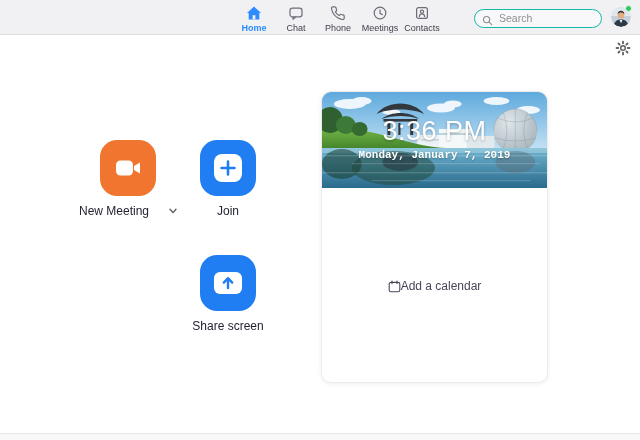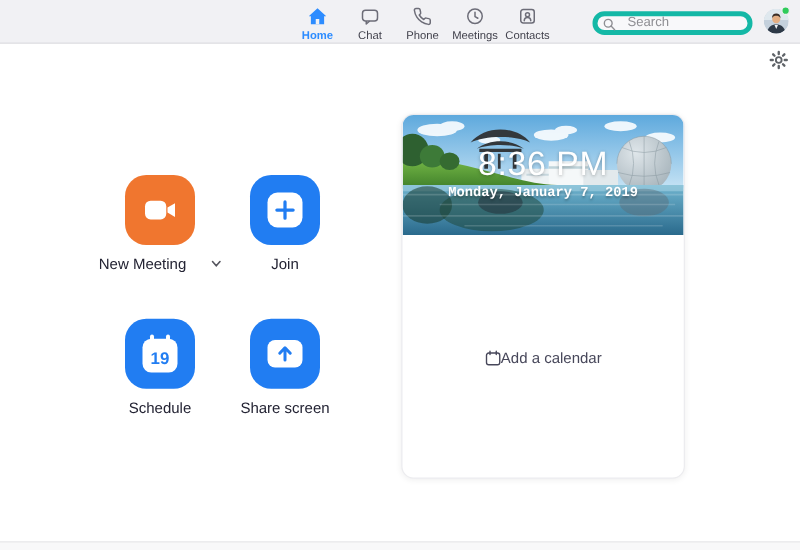--- a/index.html
+++ b/index.html
@@ -12,21 +12,21 @@
             background:#f1f1f4; border-bottom:1px solid #dedee2; }
   .nav { position:absolute; left:233px; top:0; height:35px; display:flex; }
   .nav-item { width:42px; height:35px; display:flex; flex-direction:column;
               align-items:center; justify-content:flex-start; padding-top:5px;
               cursor:pointer; }
   .nav-item .nico { width:16px; height:16px; display:block; }
   .nav-item .nlabel { font-size:9px; margin-top:2px; color:#3f3f4a; white-space:nowrap; }
   .nav-item.active .nlabel { color:#2d8cff; font-weight:bold; }
 
   .search-wrap { position:absolute; left:474px; top:8px; width:128px; height:19px; }
-  .search-wrap input { width:128px; height:19px; border:4px solid #14b8a6; border-radius:10px;
+  .search-wrap input { width:128px; height:19px; border:1px solid #14b8a6; border-radius:10px;
                        background:#f8f8fa; padding:0 8px 0 24px; font-size:10.5px; color:#333;
                        font-family:"Liberation Sans", sans-serif; outline:none; }
   .search-wrap input::placeholder { color:#8e8e93; }
   .search-icon { position:absolute; left:8px; top:4px; width:11px; height:11px; pointer-events:none; }
 
   .avatar { position:absolute; left:611px; top:7px; width:20px; height:20px; cursor:pointer; }
   .avatar svg { width:20px; height:20px; border-radius:50%; display:block; }
   .status-dot { position:absolute; right:-1px; top:-2px; width:7px; height:7px;
                 border-radius:50%; border:1.5px solid #f1f1f4; }
 
@@ -185,31 +185,20 @@
   <div class="action a2">
     <button class="action-btn" style="background-color: rgb(33, 125, 242);">
       <svg width="30" height="30" viewBox="0 0 30 30">
         <rect x="1" y="1" width="28" height="28" rx="8" fill="#fff"></rect>
         <path d="M15 8.5 V21.5 M8.5 15 H21.5" stroke="#217DF2" stroke-width="2.6" stroke-linecap="round"></path>
       </svg>
     </button>
     <span class="action-label">Join</span>
   </div>
 
-  <div class="action a3">
-    <button class="action-btn" style="background-color: rgb(33, 125, 242);">
-      <svg width="30" height="32" viewBox="0 0 30 32">
-        <rect x="1" y="4" width="28" height="27" rx="7" fill="#fff"></rect>
-        <rect x="7" y="0.5" width="3.2" height="7" rx="1.6" fill="#fff"></rect>
-        <rect x="19.8" y="0.5" width="3.2" height="7" rx="1.6" fill="#fff"></rect>
-        <text x="15" y="24.5" text-anchor="middle" font-family="Liberation Sans, sans-serif" font-size="13.5" font-weight="bold" fill="#217DF2">19</text>
-      </svg>
-    </button>
-    <span class="action-label">Schedule</span>
-  </div>
 
   <div class="action a4">
     <button class="action-btn" style="background-color: rgb(33, 125, 242);">
       <svg width="30" height="24" viewBox="0 0 30 24">
         <rect x="1" y="1" width="28" height="22" rx="6" fill="#fff"></rect>
         <path d="M15 17 V8 M10.8 11.6 L15 7.2 L19.2 11.6" stroke="#217DF2" stroke-width="2.4" fill="none" stroke-linecap="round" stroke-linejoin="round"></path>
       </svg>
     </button>
     <span class="action-label">Share screen</span>
   </div>
@@ -293,21 +282,21 @@
         <ellipse cx="79" cy="70" rx="18" ry="9" fill="#24323a" opacity="0.55"></ellipse>
         <ellipse cx="195" cy="70" rx="20" ry="11" fill="#5a6d77" opacity="0.45"></ellipse>
         <g fill="#ffffff" opacity="0.16">
           <rect x="0" y="63" width="227" height="1.4"></rect>
           <rect x="30" y="71" width="190" height="1.2"></rect>
           <rect x="0" y="80" width="227" height="1.4"></rect>
           <rect x="50" y="88" width="160" height="1.2"></rect>
         </g>
       </svg>
       <div class="time-overlay">
-        <div class="time-big">8:36 PM</div>
+        <div class="time-big">3:36 PM</div>
         <div class="date-small">Monday, January 7, 2019</div>
       </div>
     </div>
     <div class="card-body">
       <div class="add-cal">
         <svg width="13" height="13" viewBox="0 0 13 13" fill="none" stroke="#47475a" stroke-width="1.1" stroke-linecap="round">
           <rect x="1.2" y="2.4" width="10.6" height="9.4" rx="1.8"></rect>
           <path d="M4 1 V3.6 M9 1 V3.6"></path>
         </svg>
         <span>Add a calendar</span>

